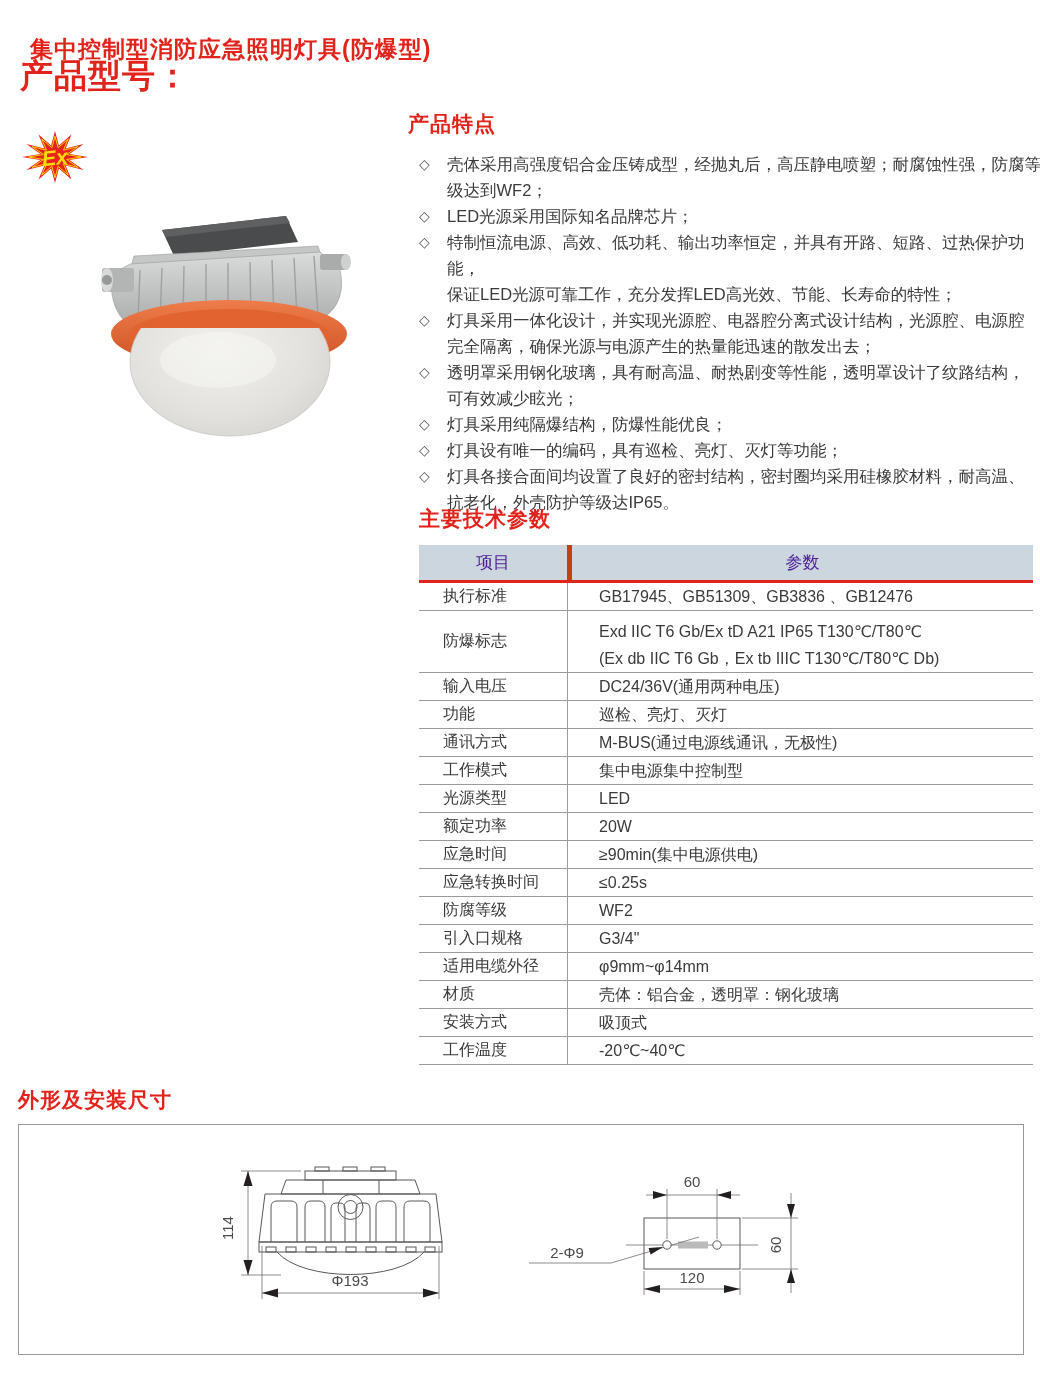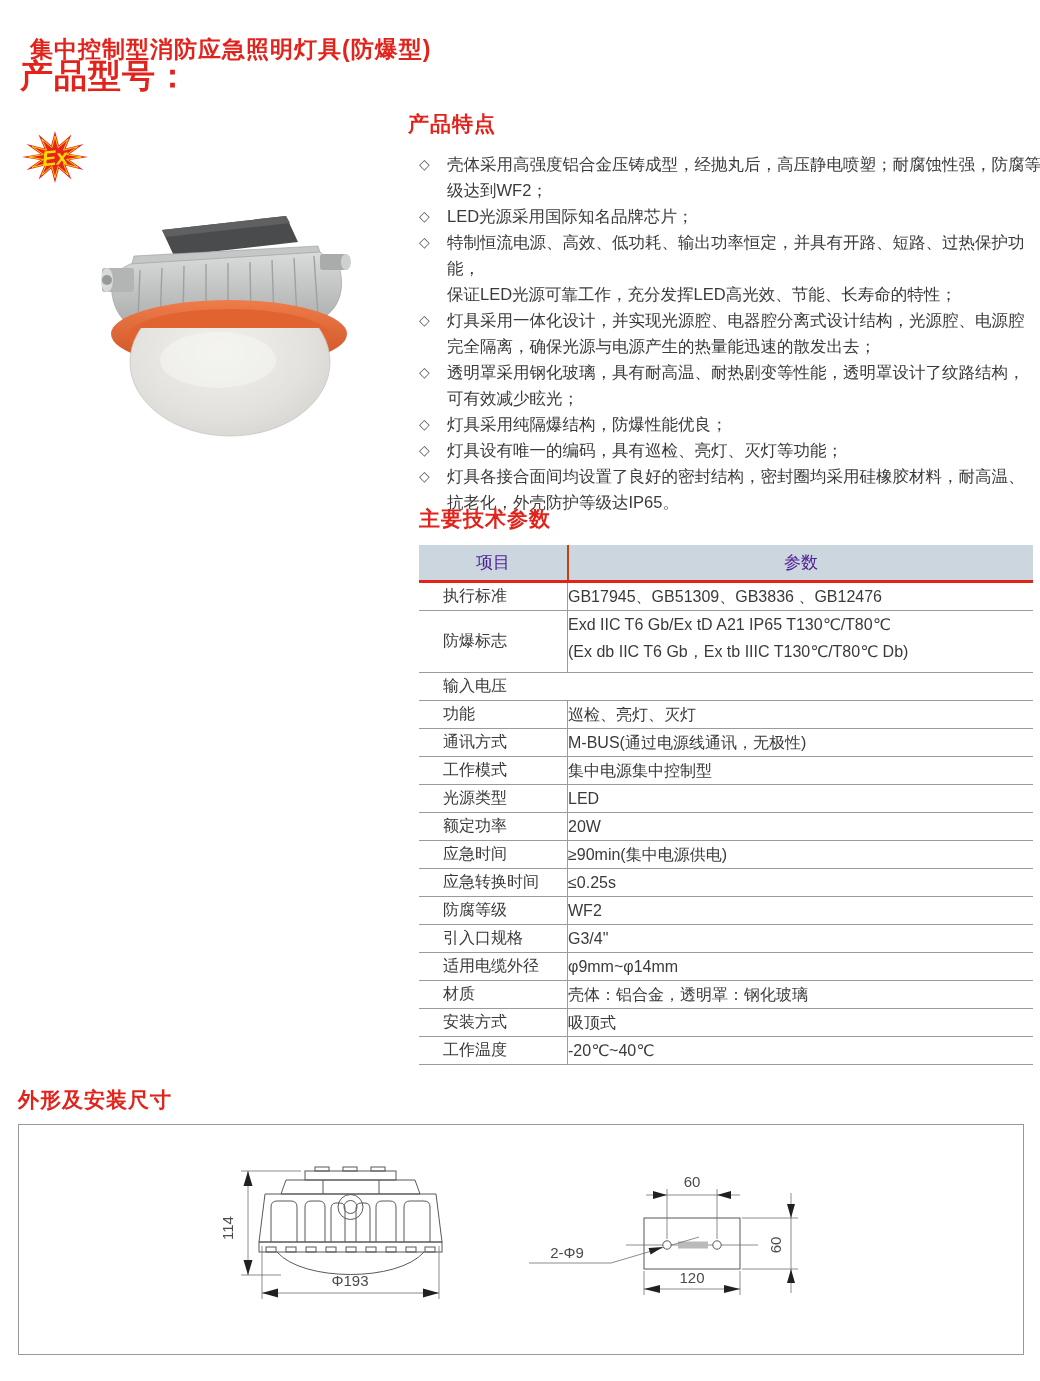--- a/index.html
+++ b/index.html
@@ -28,28 +28,28 @@
   .sec-h{margin:0;font-size:21px;font-weight:bold;color:var(--red);letter-spacing:1px;}
   .features .sec-h{margin-bottom:13px;}
   .feat{position:relative;padding-left:39px;font-size:16.5px;line-height:26px;}
   .feat .bullet{position:absolute;left:11px;top:0;font-size:14px;color:#555;}
 
   
   .specs-h{position:absolute;left:419px;top:505px;}
   .spec-table{position:absolute;left:419px;top:545px;width:614px;font-size:16px;}
   .thead{display:flex;height:35px;background:#ccd6df;align-items:center;font-size:17px;color:#4c1d95;}
   .th1{width:148px;text-align:center;}
-  .th2{flex:1;text-align:center;border-left:2px solid #c2410c;align-self:stretch;
+  .th2{flex:1;text-align:center;border-left:5px solid #c2410c;align-self:stretch;
        display:flex;align-items:center;justify-content:center;}
   .redline{height:3px;background:var(--red);}
   .trow{display:flex;border-bottom:1px solid var(--line);height:28px;box-sizing:border-box;}
   .trow.tall{height:62px;}
   .tc1{width:148px;padding-left:24px;box-sizing:border-box;display:flex;align-items:center;}
-  .tc2{flex:1;border-left:1px solid var(--line);box-sizing:border-box;
-       display:flex;flex-direction:column;justify-content:flex-start;line-height:27px;}
+  .tc2{flex:1;border-left:1px solid var(--line);padding-left:31px;box-sizing:border-box;
+       display:flex;flex-direction:column;justify-content:flex-end;line-height:27px;}
 
   
   .dims-h{position:absolute;left:18px;top:1086px;}
   .dimbox{position:absolute;left:18px;top:1124px;width:1004px;height:229px;border:1px solid #999;}
   .dimbox svg{display:block;}
 
   svg text{font-family:"Liberation Sans","DejaVu Sans",sans-serif;}
   .dline{stroke:#58595b;stroke-width:1;fill:none;}
   .thin{stroke:#6d6e70;stroke-width:0.8;fill:none;}
   .arr{fill:#231f20;stroke:none;}
@@ -173,20 +173,23 @@
     </div>
     <div class="trow tall">
       <div class="tc1">防爆标志</div>
       <div class="tc2">
         <div>Exd IIC T6 Gb/Ex tD A21 IP65 T130℃/T80℃</div>
         <div>(Ex db IIC T6 Gb，Ex tb IIIC T130℃/T80℃ Db)</div>
       </div>
     </div>
     <div class="trow">
       <div class="tc1">输入电压</div>
+      <div class="tc2">
+          <div>DC24/36V(通用两种电压)</div>
+        </div>
     </div>
     <div class="trow">
       <div class="tc1">功能</div>
       <div class="tc2">
           <div>巡检、亮灯、灭灯</div>
         </div>
     </div>
     <div class="trow">
       <div class="tc1">通讯方式</div>
       <div class="tc2">

